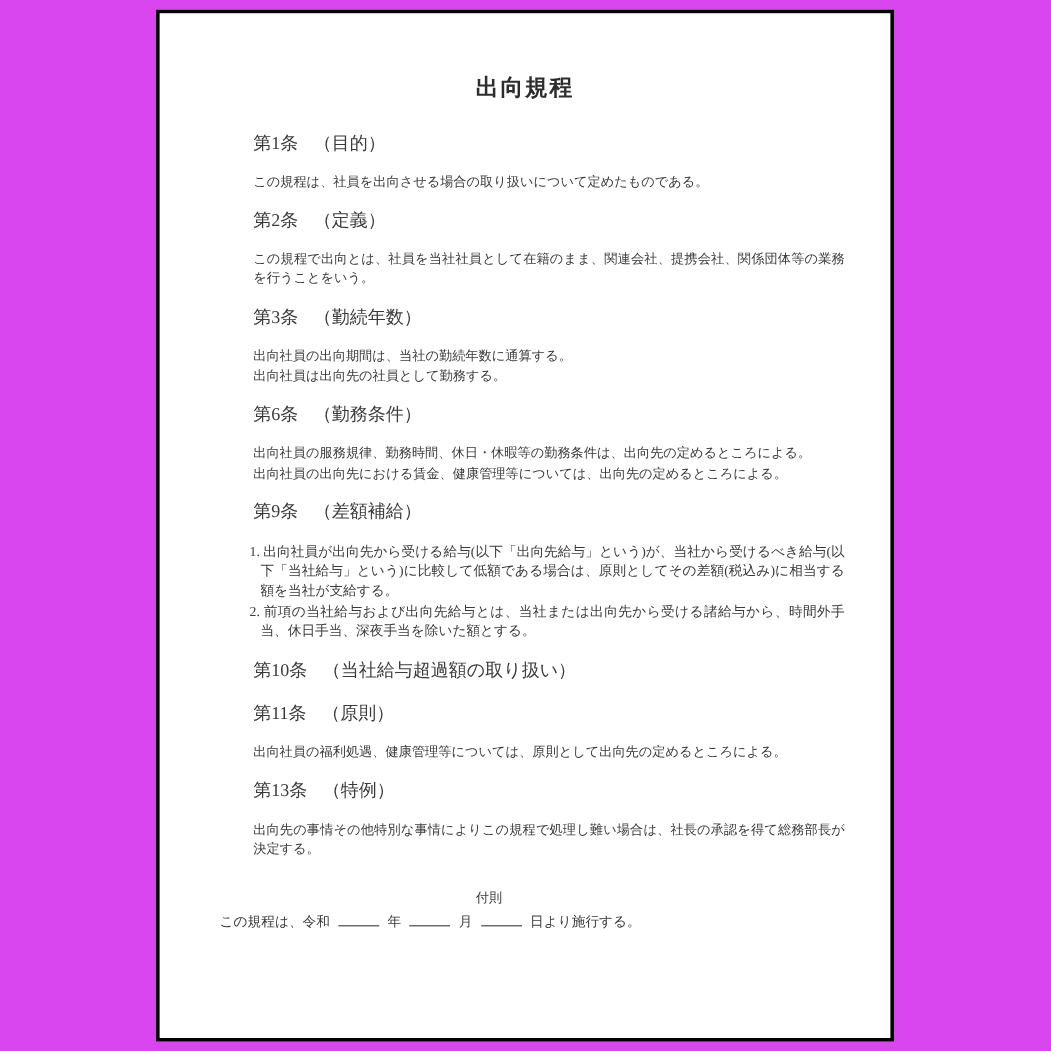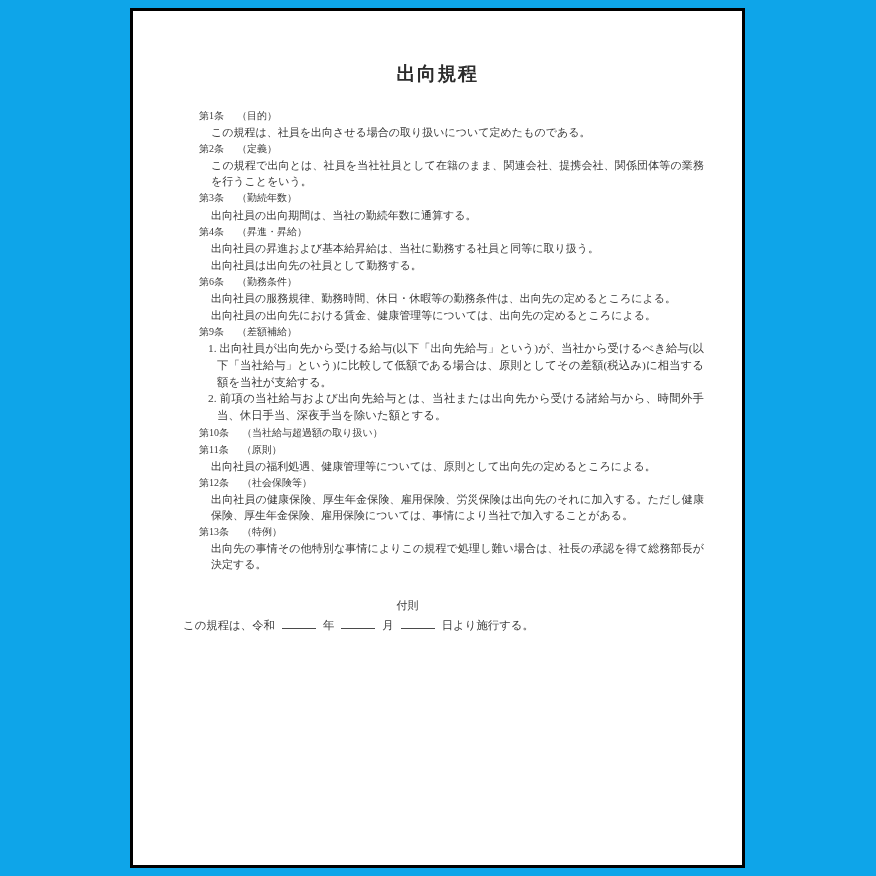--- a/index.html
+++ b/index.html
@@ -12,21 +12,21 @@
     width: 876px;
     height: 876px;
     font-family: "Liberation Serif", "DejaVu Serif", serif;
     overflow: hidden;
   }
 
   .page-canvas {
     position: relative;
     width: 876px;
     height: 876px;
-    background: #0ea5e9;
+    background: #d946ef;
   }
 
   
   .page-sheet {
     position: absolute;
     left: 130px;
     top: 8px;
     width: 615px;
     height: 860px;
     background: #ffffff;
@@ -58,24 +58,24 @@
   .articles {
     margin: 0;
     padding: 0;
   }
 
   .article {
     margin: 0 0 1px 0;
   }
 
   .article-heading {
-    font-size: 10px;
+    font-size: 15px;
     color: #3a3a3a;
     line-height: 1.62;
-    margin: 0;
+    margin: 12px;
     padding-left: 32px;
     white-space: nowrap;
   }
 
   .article-heading .art-num {
     display: inline;
   }
 
   .article-heading .art-caption {
     display: inline;
@@ -161,26 +161,20 @@
           <p class="article-body">この規程で出向とは、社員を当社社員として在籍のまま、関連会社、提携会社、関係団体等の業務を行うことをいう。</p>
         </div>
 
         <div class="article">
           <p class="article-heading">
             <span class="art-num">第3条</span><span class="art-caption">（勤続年数）</span>
           </p>
           <p class="article-body">出向社員の出向期間は、当社の勤続年数に通算する。</p>
         </div>
 
-        <div class="article">
-          <p class="article-heading">
-            <span class="art-num">第4条</span><span class="art-caption">（昇進・昇給）</span>
-          </p>
-          <p class="article-body">出向社員の昇進および基本給昇給は、当社に勤務する社員と同等に取り扱う。</p>
-        </div>
 
         <div class="article">
           <p class="article-body">出向社員は出向先の社員として勤務する。</p>
         </div>
 
         <div class="article">
           <p class="article-heading">
             <span class="art-num">第6条</span><span class="art-caption">（勤務条件）</span>
           </p>
           <p class="article-body">出向社員の服務規律、勤務時間、休日・休暇等の勤務条件は、出向先の定めるところによる。</p>
@@ -205,26 +199,20 @@
           </p>
         </div>
 
         <div class="article">
           <p class="article-heading">
             <span class="art-num">第11条</span><span class="art-caption">（原則）</span>
           </p>
           <p class="article-body">出向社員の福利処遇、健康管理等については、原則として出向先の定めるところによる。</p>
         </div>
 
-        <div class="article">
-          <p class="article-heading">
-            <span class="art-num">第12条</span><span class="art-caption">（社会保険等）</span>
-          </p>
-          <p class="article-body">出向社員の健康保険、厚生年金保険、雇用保険、労災保険は出向先のそれに加入する。ただし健康保険、厚生年金保険、雇用保険については、事情により当社で加入することがある。</p>
-        </div>
 
         <div class="article">
           <p class="article-heading">
             <span class="art-num">第13条</span><span class="art-caption">（特例）</span>
           </p>
           <p class="article-body">出向先の事情その他特別な事情によりこの規程で処理し難い場合は、社長の承認を得て総務部長が決定する。</p>
         </div>
 
       </div>
 

